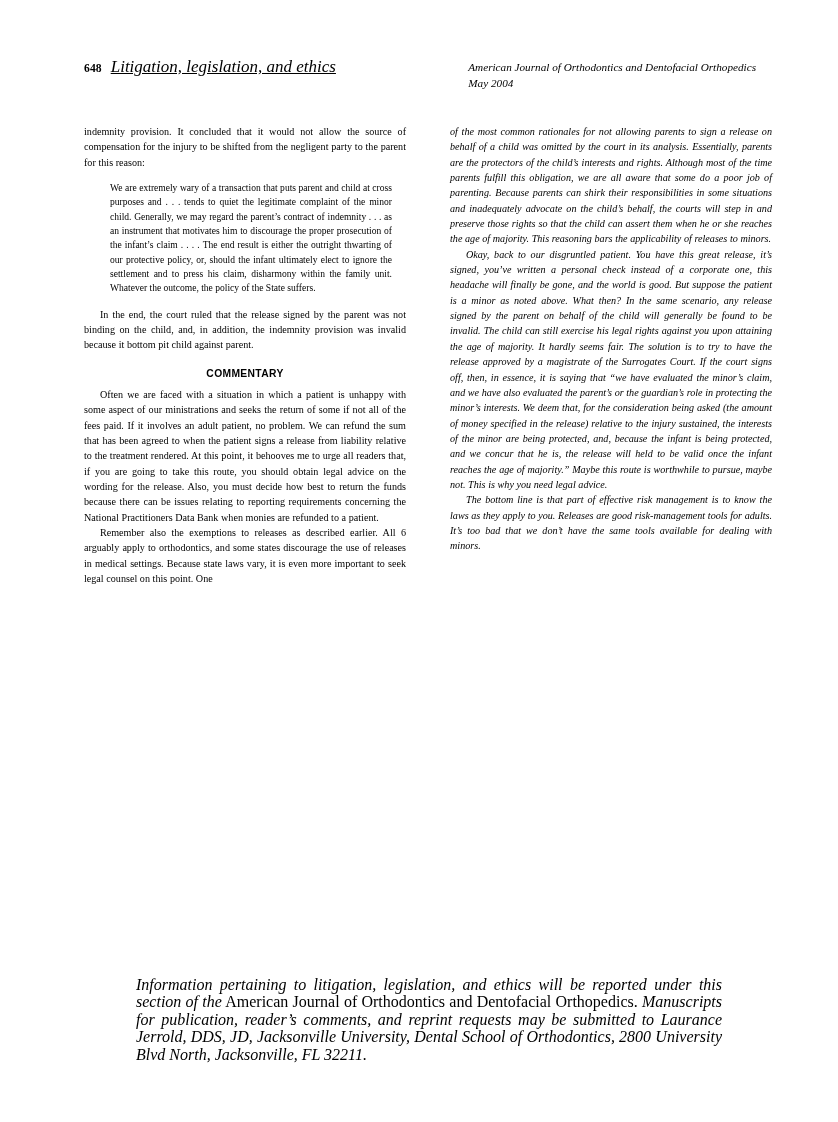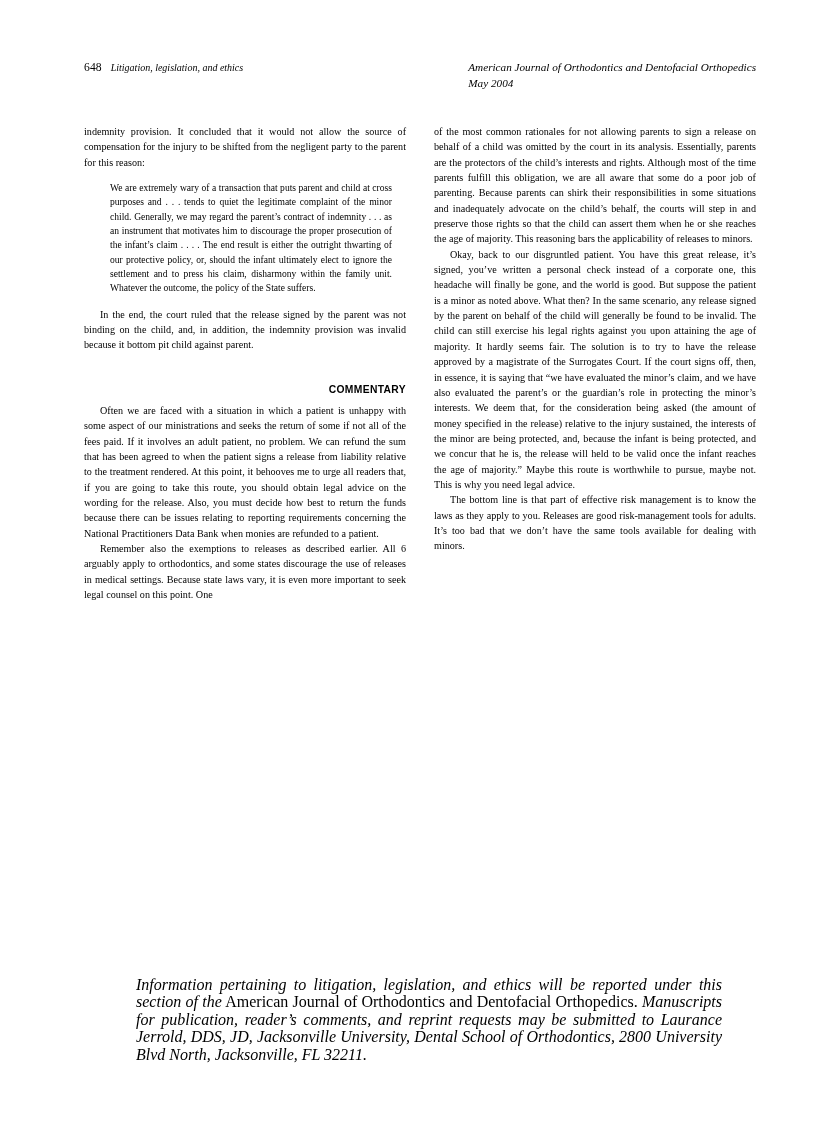--- a/index.html
+++ b/index.html
@@ -34,29 +34,30 @@
   }
   .runhead-left {
     position: absolute;
     left: 0;
     top: 0;
     white-space: nowrap;
     font-size: 11.3px;
     line-height: 14px;
   }
   .runhead-folio {
-    font-weight: normal;
+    font-weight: bold;
     font-style: normal;
     font-size: 11.6px;
     letter-spacing: 0.1px;
   }
   .runhead-section {
     font-style: italic;
-    font-size: 10px;
+    font-size: 17px;
     padding-left: 9px;
+    text-decoration: underline;
   }
   .runhead-right {
     position: absolute;
     right: 0;
     top: 0;
     font-style: italic;
     font-size: 11.2px;
     line-height: 15.5px;
     white-space: nowrap;
   }
@@ -67,21 +68,21 @@
     left: 84px;
     top: 124px;
     width: 672px;
   }
   .col {
     position: absolute;
     top: 0;
     width: 322px;
   }
   .col-left  { left: 0; }
-  .col-right { left: 350px; }
+  .col-right { left: 366px; font-style: italic; }
 
   p.body {
     margin: 0;
     font-size: 10.15px;
     line-height: 15.35px;
     text-align: justify;
     text-justify: inter-word;
     hyphens: none;
     word-spacing: 0.1px;
   }
@@ -92,27 +93,27 @@
     margin: 11px 10px 11px 22px;
     padding: 0;
     font-size: 9.55px;
     line-height: 14.35px;
     text-align: justify;
     text-justify: inter-word;
   }
   blockquote.quote p { margin: 4px; text-indent: 0; }
 
   h2.section-head {
-    margin: 31px 0 8px 0;
+    margin: 15px 0 8px 0;
     font-family: "Liberation Sans", "DejaVu Sans", sans-serif;
     font-size: 10.3px;
     font-weight: bold;
     letter-spacing: 0.35px;
     text-transform: uppercase;
-    text-align: right;
+    text-align: center;
   }
 
   
   .colophon {
     position: absolute;
     left: 136px;
     top: 976px;
     width: 586px;
     font-size: 16px;
     line-height: 17.4px;

